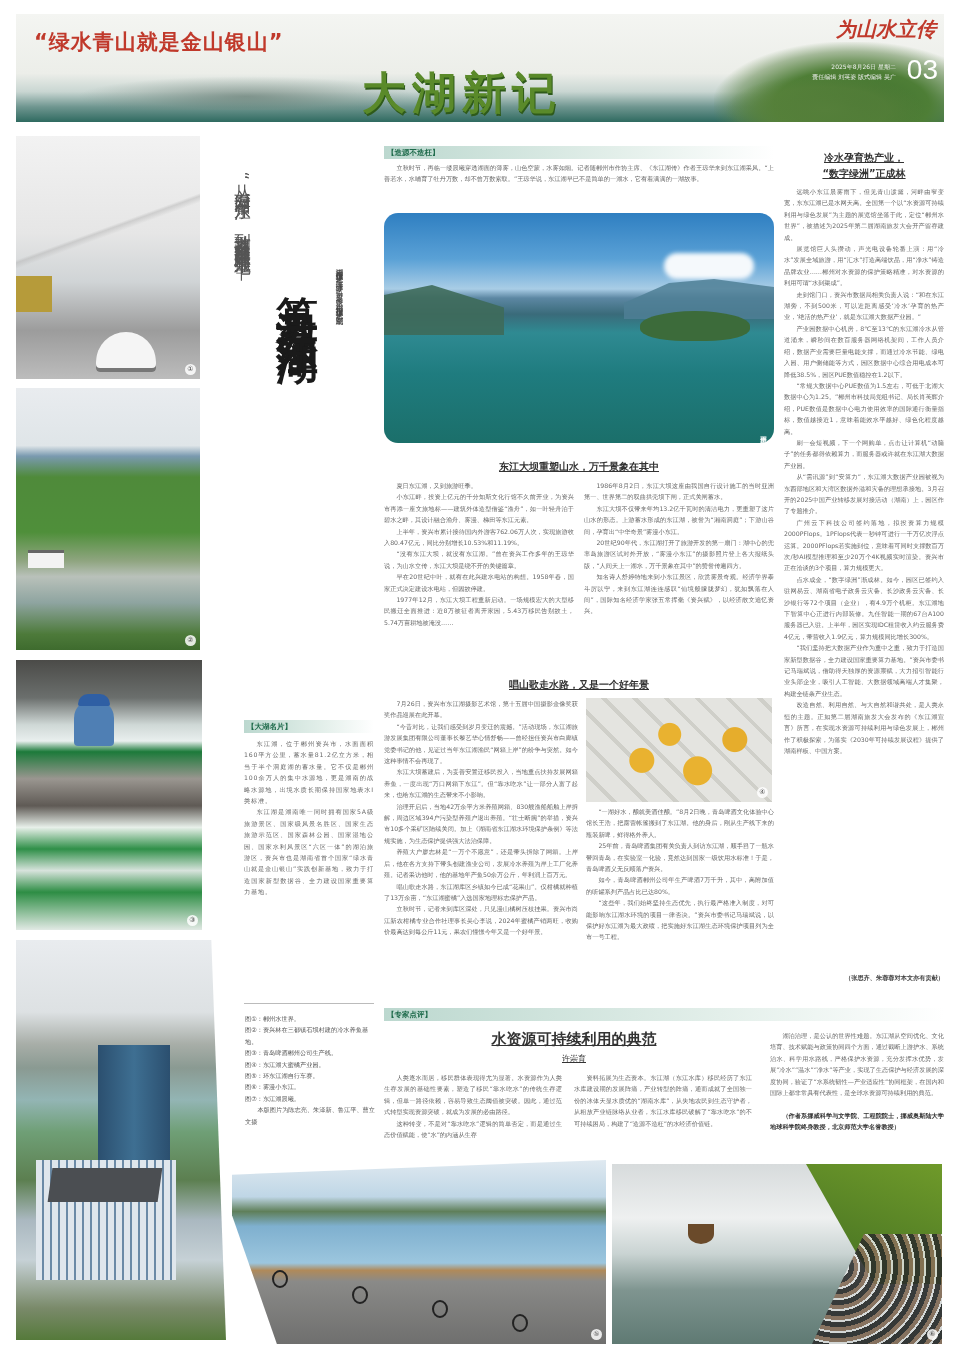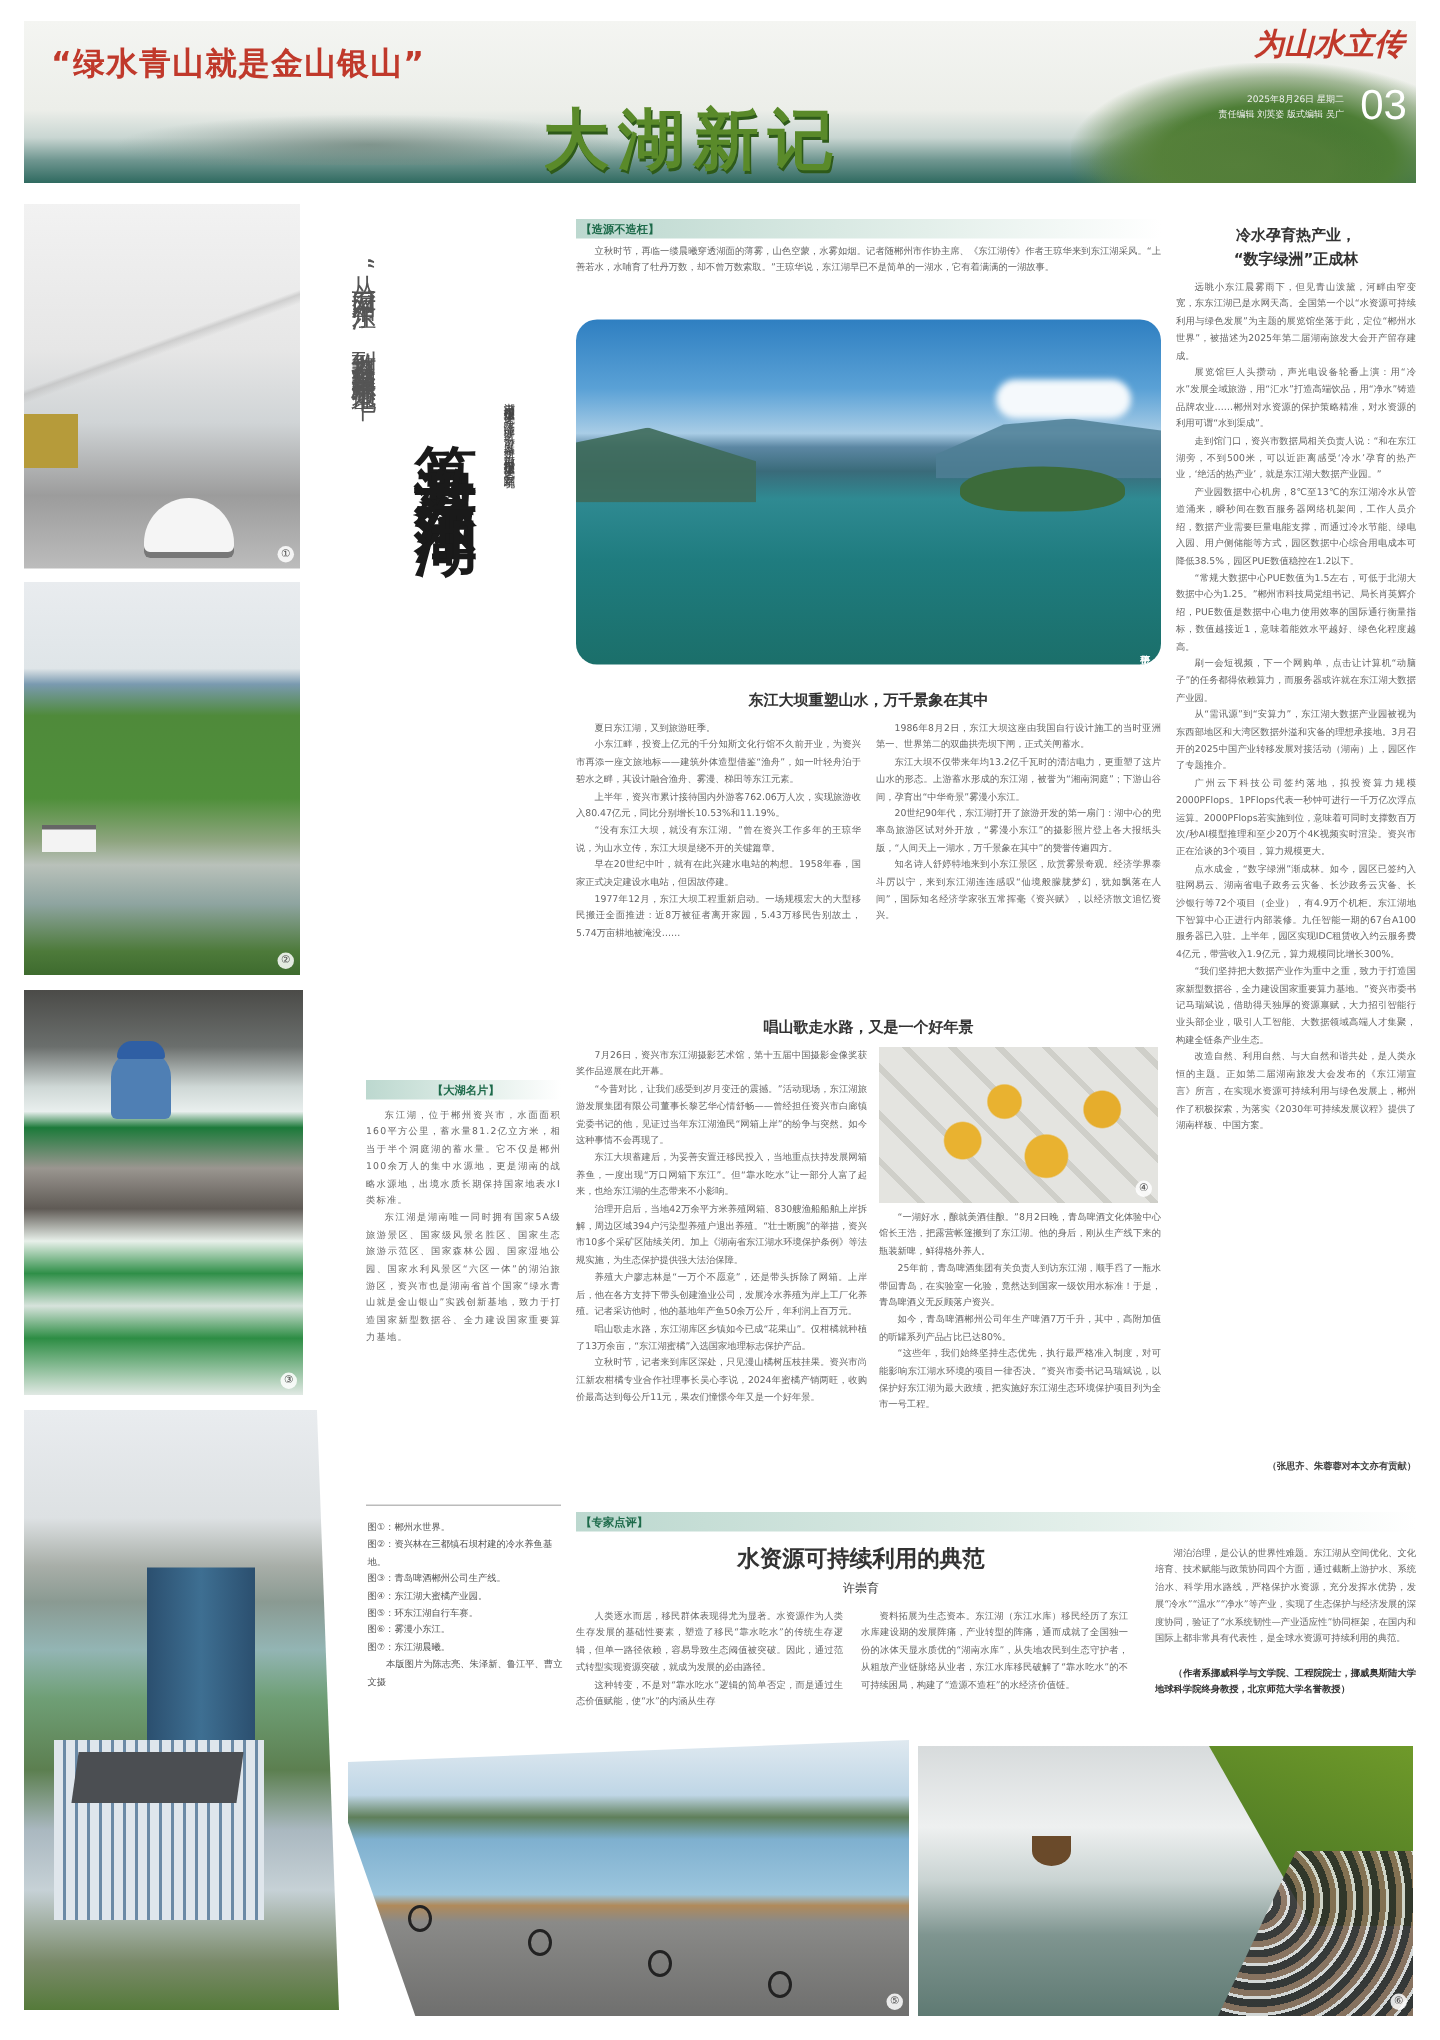--- a/index.html
+++ b/index.html
@@ -95,21 +95,21 @@
     background: linear-gradient(90deg, #bcd8cf 0%, #e3efea 60%, rgba(255,255,255,0) 100%);
   }
 
   
   .body {
     position: absolute; font-family: "DejaVu Sans", sans-serif; font-size: 6.2px; line-height: 11.4px;
     color: #666; text-align: justify; overflow: hidden;
   }
   .body p { text-indent: 2em; }
   .h2 {
-    position: absolute; font-family: "DejaVu Sans", sans-serif; font-weight: bold; color: #333; text-align: center;
+    position: absolute; font-family: "DejaVu Sans", sans-serif; font-weight: bold; color: #333; text-align: center; text-decoration: underline;
   }
 
   .main-photo {
     position: absolute; left: 384px; top: 213px; width: 390px; height: 230px; border-radius: 14px; overflow: hidden;
     background: linear-gradient(180deg, #2f7fc1 0%, #5aa1d6 20%, #a9cde6 33%, #5c87a3 37%, #3a6b7a 44%, #2f8a92 52%, #1f7c7f 70%, #1b6f6a 100%);
   }
   .main-photo .mtn1 { position: absolute; left: 0; top: 72px; width: 120px; height: 50px; background: #3e6a5a; clip-path: polygon(0 20%, 40% 0, 100% 45%, 100% 100%, 0 100%); opacity: 0.9; }
   .main-photo .mtn2 { position: absolute; right: 0; top: 66px; width: 150px; height: 40px; background: #4f7f95; clip-path: polygon(0 60%, 30% 10%, 60% 0, 100% 20%, 100% 100%, 0 100%); opacity: 0.85; }
   .main-photo .island { position: absolute; left: 256px; top: 98px; width: 110px; height: 30px; background: #3c6b3a; border-radius: 50% 50% 40% 40%; }
   .main-photo .cloud { position: absolute; right: 20px; top: 40px; width: 90px; height: 26px; background: #f5f9fc; border-radius: 20px; filter: blur(2px); }
@@ -244,21 +244,21 @@
   <p>“常规大数据中心PUE数值为1.5左右，可低于北湖大数据中心为1.25。”郴州市科技局党组书记、局长肖英辉介绍，PUE数值是数据中心电力使用效率的国际通行衡量指标，数值越接近1，意味着能效水平越好、绿色化程度越高。</p>
   <p>刷一会短视频，下一个网购单，点击让计算机“动脑子”的任务都得依赖算力，而服务器或许就在东江湖大数据产业园。</p>
   <p>从“需讯源”到“安算力”，东江湖大数据产业园被视为东西部地区和大湾区数据外溢和灾备的理想承接地。3月召开的2025中国产业转移发展对接活动（湖南）上，园区作了专题推介。</p>
   <p>广州云下科技公司签约落地，拟投资算力规模2000PFlops。1PFlops代表一秒钟可进行一千万亿次浮点运算。2000PFlops若实施到位，意味着可同时支撑数百万次/秒AI模型推理和至少20万个4K视频实时渲染。资兴市正在洽谈的3个项目，算力规模更大。</p>
   <p>点水成金，“数字绿洲”渐成林。如今，园区已签约入驻网易云、湖南省电子政务云灾备、长沙政务云灾备、长沙银行等72个项目（企业），有4.9万个机柜。东江湖地下智算中心正进行内部装修。九任智能一期的67台A100服务器已入驻。上半年，园区实现IDC租赁收入约云服务费4亿元，带营收入1.9亿元，算力规模同比增长300%。</p>
   <p>“我们坚持把大数据产业作为重中之重，致力于打造国家新型数据谷，全力建设国家重要算力基地。”资兴市委书记马瑞斌说，借助得天独厚的资源禀赋，大力招引智能行业头部企业，吸引人工智能、大数据领域高端人才集聚，构建全链条产业生态。</p>
   <p>改造自然、利用自然、与大自然和谐共处，是人类永恒的主题。正如第二届湖南旅发大会发布的《东江湖宣言》所言，在实现水资源可持续利用与绿色发展上，郴州作了积极探索，为落实《2030年可持续发展议程》提供了湖南样板、中国方案。</p>
 </div>
 <div class="body" style="left:784px; top:972px; width:160px; height:14px; font-weight:bold; color:#444; text-align:right;">（张思齐、朱蓉蓉对本文亦有贡献）</div>
 
-<div class="tag" style="left:244px; top:720px; width:130px;text-align:center;">【大湖名片】</div>
+<div class="tag" style="left:244px; top:720px; width:130px;">【大湖名片】</div>
 <div class="body" style="left:244px; top:738px; width:130px; height:258px; letter-spacing:0.8px;">
   <p>东江湖，位于郴州资兴市，水面面积160平方公里，蓄水量81.2亿立方米，相当于半个洞庭湖的蓄水量。它不仅是郴州100余万人的集中水源地，更是湖南的战略水源地，出境水质长期保持国家地表水Ⅰ类标准。</p>
   <p>东江湖是湖南唯一同时拥有国家5A级旅游景区、国家级风景名胜区、国家生态旅游示范区、国家森林公园、国家湿地公园、国家水利风景区“六区一体”的湖泊旅游区，资兴市也是湖南省首个国家“绿水青山就是金山银山”实践创新基地，致力于打造国家新型数据谷、全力建设国家重要算力基地。</p>
 </div>
 <div class="divider" style="left:244px; top:1003px; width:130px;"></div>
 <div class="captions">
   <div>图①：郴州水世界。</div>
   <div>图②：资兴林在三都镇石坝村建的冷水养鱼基地。</div>
   <div>图③：青岛啤酒郴州公司生产线。</div>
   <div>图④：东江湖大蜜橘产业园。</div>

